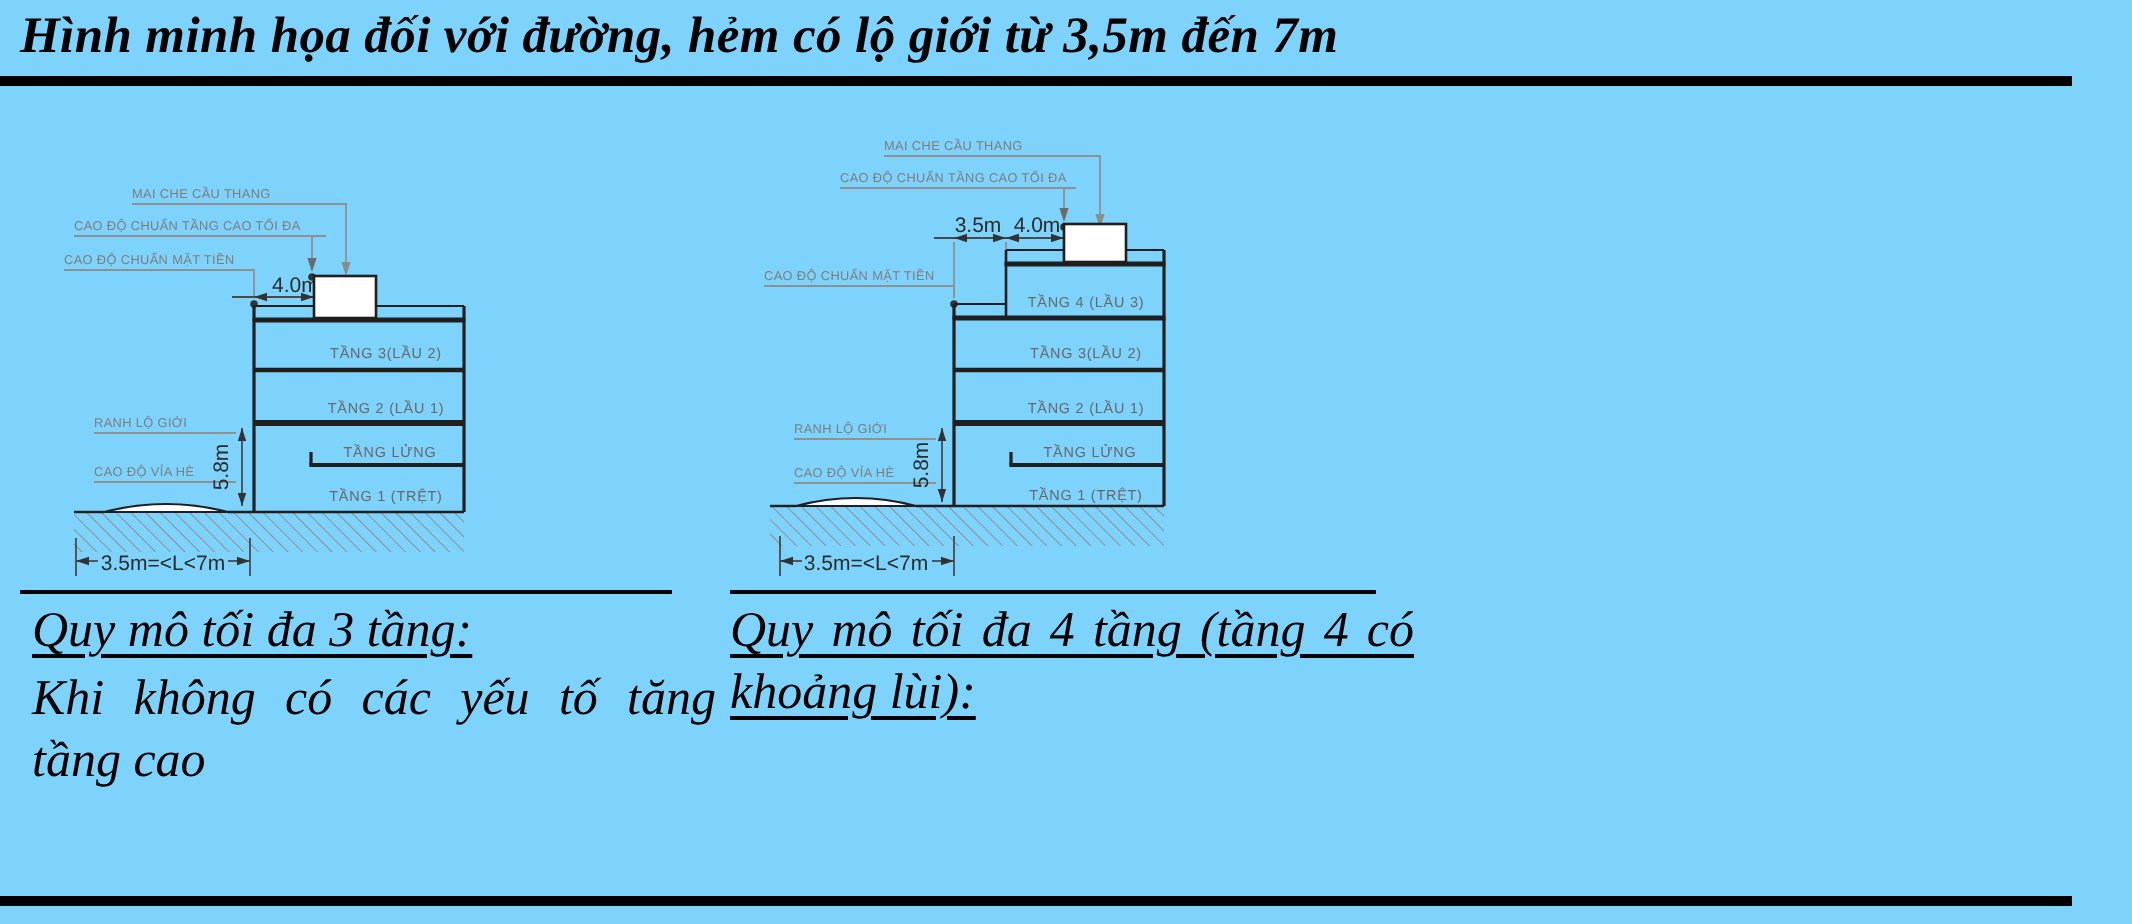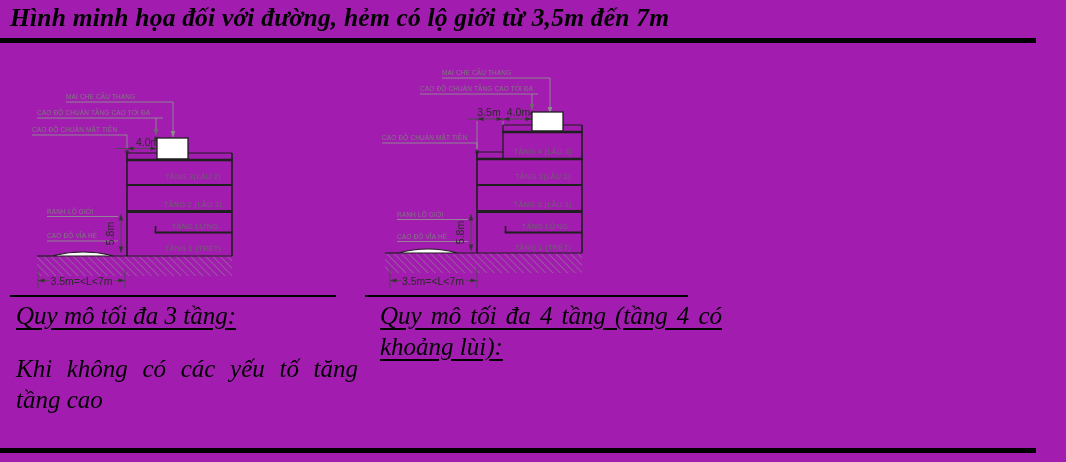--- a/index.html
+++ b/index.html
@@ -1,31 +1,31 @@
 <!DOCTYPE html>
 <html><head>
 <meta charset="utf-8">
 <style>
   html,body{margin:0;padding:0;background:#fff;}
-  .page{position:relative;width:1066px;height:462px;background:#a21caf;overflow:hidden;
+  .page{position:relative;width:1066px;height:462px;background:#7dd3fc;overflow:hidden;
         font-family:"Liberation Serif",serif;color:#000;}
   .title{position:absolute;left:10px;top:3px;font-size:25.5px;font-weight:bold;font-style:italic;
          white-space:nowrap;letter-spacing:0.2px;}
   .rule{position:absolute;background:#000;}
   .rule-top{left:0;top:38px;width:1036px;height:4.5px;}
   .rule-bottom{left:0;top:448px;width:1036px;height:5px;}
   .caprule{position:absolute;top:295px;height:2px;background:#000;}
   .caprule-left{left:10px;width:326px;}
   .caprule-right{left:365px;width:323px;}
   .caption{position:absolute;top:300px;width:342px;font-size:25px;font-style:italic;line-height:31px;}
   .caption-left{left:16px;}
-  .caption-right{left:380px;}
+  .caption-right{left:365px;}
   .cap-head{text-align:justify;}
   .cap-head span{text-decoration:underline;text-underline-offset:4px;text-decoration-thickness:1.5px;}
-  .cap-body{margin-top:22px;text-align:justify;}
+  .cap-body{margin-top:3px;text-align:justify;}
   svg{position:absolute;left:0;top:0;}
   svg text{font-family:"Liberation Sans",sans-serif;}
   .lbl{font-size:6.4px;fill:#7d7d7d;letter-spacing:0.2px;}
   .flr{font-size:7.2px;fill:#686868;letter-spacing:0.4px;text-anchor:middle;}
   .dim{font-size:10.5px;fill:#2b2b2b;}
   .gl{stroke:#909090;stroke-width:0.9;fill:none;}
   .dl{stroke:#4a4a4a;stroke-width:0.9;fill:none;}
   .bl{stroke:#1f1f1f;fill:none;}
 </style>
 </head>

